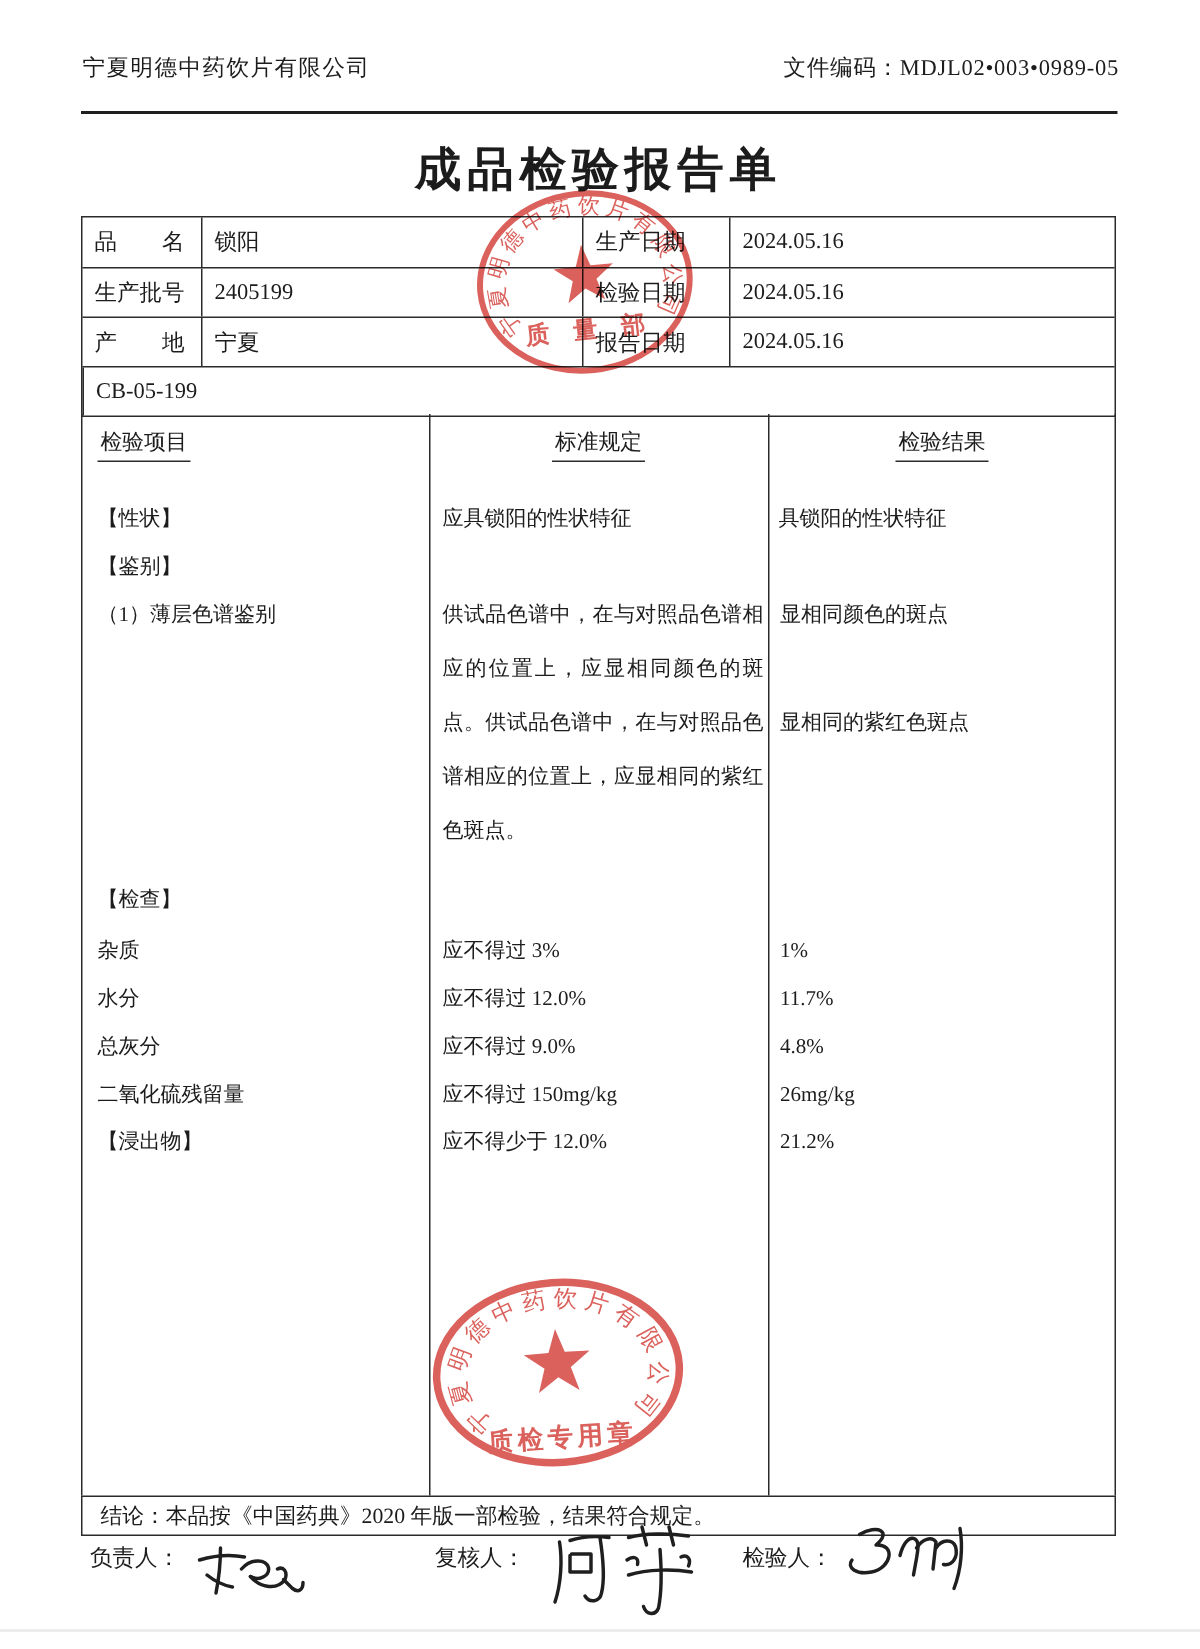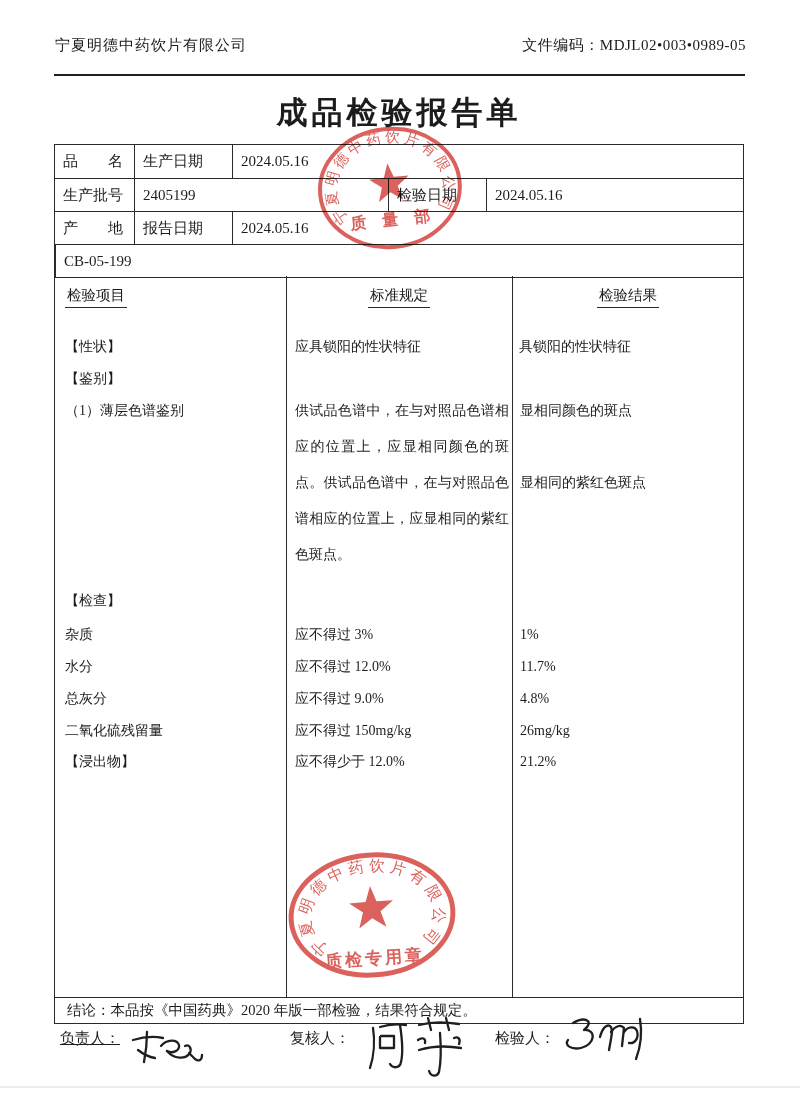--- a/index.html
+++ b/index.html
@@ -51,35 +51,37 @@
 <div class="abs ph-code">文件编码：MDJL02•003•0989-05</div>
 <div class="abs ph-rule"></div>
 
 <div class="abs title">成品检验报告单</div>
 
 <div class="abs info-table">
   <div class="info-row">
     <div class="ic w-l1">
         <span class="jlabel">品名</span>
       </div>
+    <div class="ic w-v1 bl">锁阳</div>
     <div class="ic w-l2 bl">生产日期</div>
     <div class="ic w-v2 bl">2024.05.16</div>
   </div>
   <div class="info-row">
     <div class="ic w-l1">
         <span class="jlabel">生产批号</span>
       </div>
     <div class="ic w-v1 bl">2405199</div>
     <div class="ic w-l2 bl">检验日期</div>
     <div class="ic w-v2 bl">2024.05.16</div>
   </div>
   <div class="info-row">
     <div class="ic w-l1">
         <span class="jlabel">产地</span>
       </div>
+    <div class="ic w-v1 bl">宁夏</div>
     <div class="ic w-l2 bl">报告日期</div>
     <div class="ic w-v2 bl">2024.05.16</div>
   </div>
   <div class="info-row">
     <div class="ic w-rv bl">CB-05-199</div>
   </div>
 </div>
 
 <div class="abs main-table">
   <div class="col-div" style="left:231px;"></div>
@@ -114,21 +116,21 @@
   <div class="mt" style="left:465px;top:381px;">11.7%</div>
   <div class="mt" style="left:465px;top:413px;">4.8%</div>
   <div class="mt" style="left:465px;top:445px;">26mg/kg</div>
   <div class="mt" style="left:465px;top:476px;">21.2%</div>
 </div>
 
 <div class="abs concl">
   <span>结论：本品按《中国药典》2020 年版一部检验，结果符合规定。</span>
 </div>
 
-<div class="abs signer" style="left:60px;text-decoration:underline;">负责人：</div>
+<div class="abs signer" style="left:60px;">负责人：</div>
 <div class="abs signer" style="left:290px;">复核人：</div>
 <div class="abs signer" style="left:495px;">检验人：</div>
 
 <svg class="sig-svg" style="left:125px;top:1026px;" width="95" height="46" viewBox="0 0 95 46">
   <path d="M 22 6 C 22 16 21 26 19 36"></path>
   <path d="M 8 14 C 18 11 28 10 38 12"></path>
   <path d="M 13 24 C 18 28 24 31 30 32"></path>
   <path d="M 36 20 C 42 13 52 13 54 19 C 55 25 47 28 42 25"></path>
   <path d="M 42 25 C 49 33 60 34 65 27 C 67 22 64 18 60 20"></path>
   <path d="M 64 27 L 70 33 C 74 36 77 34 77 29"></path>

